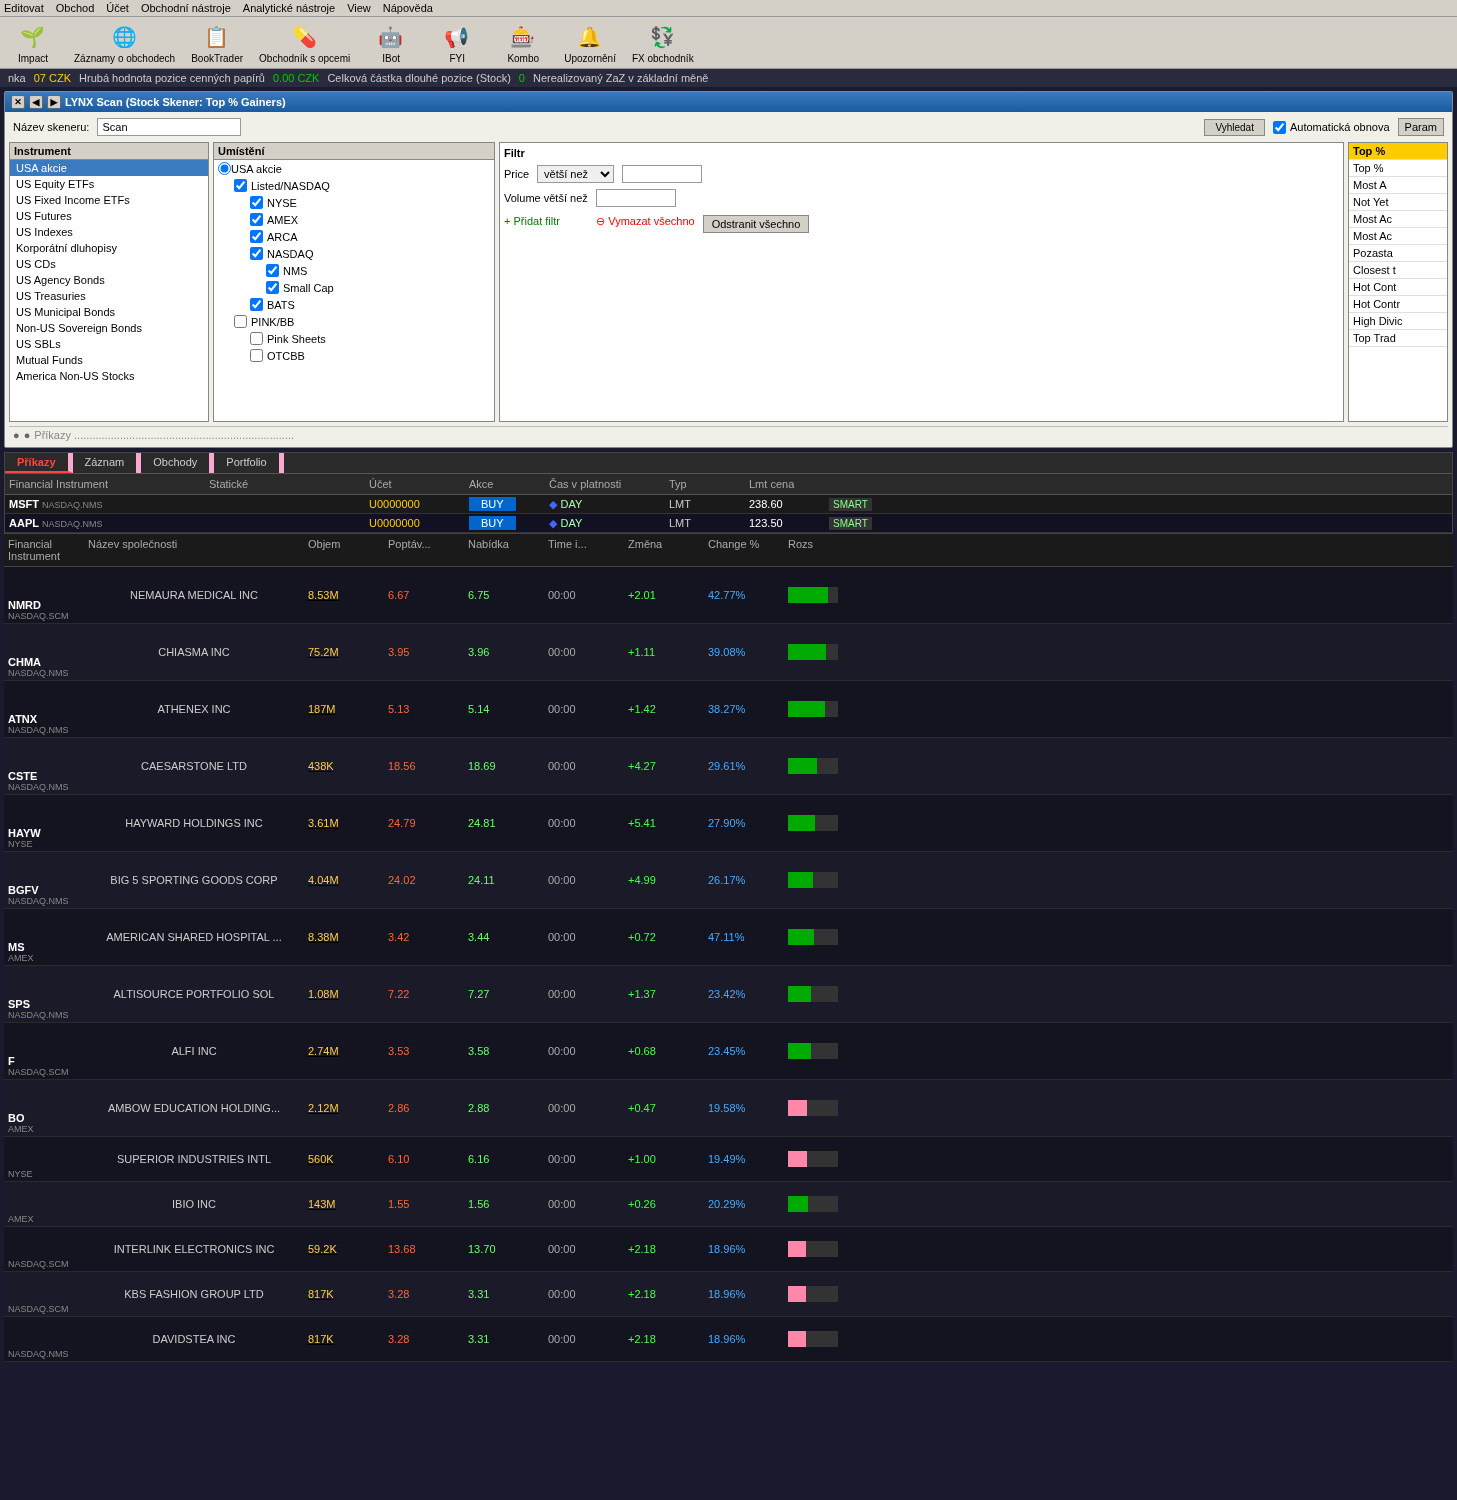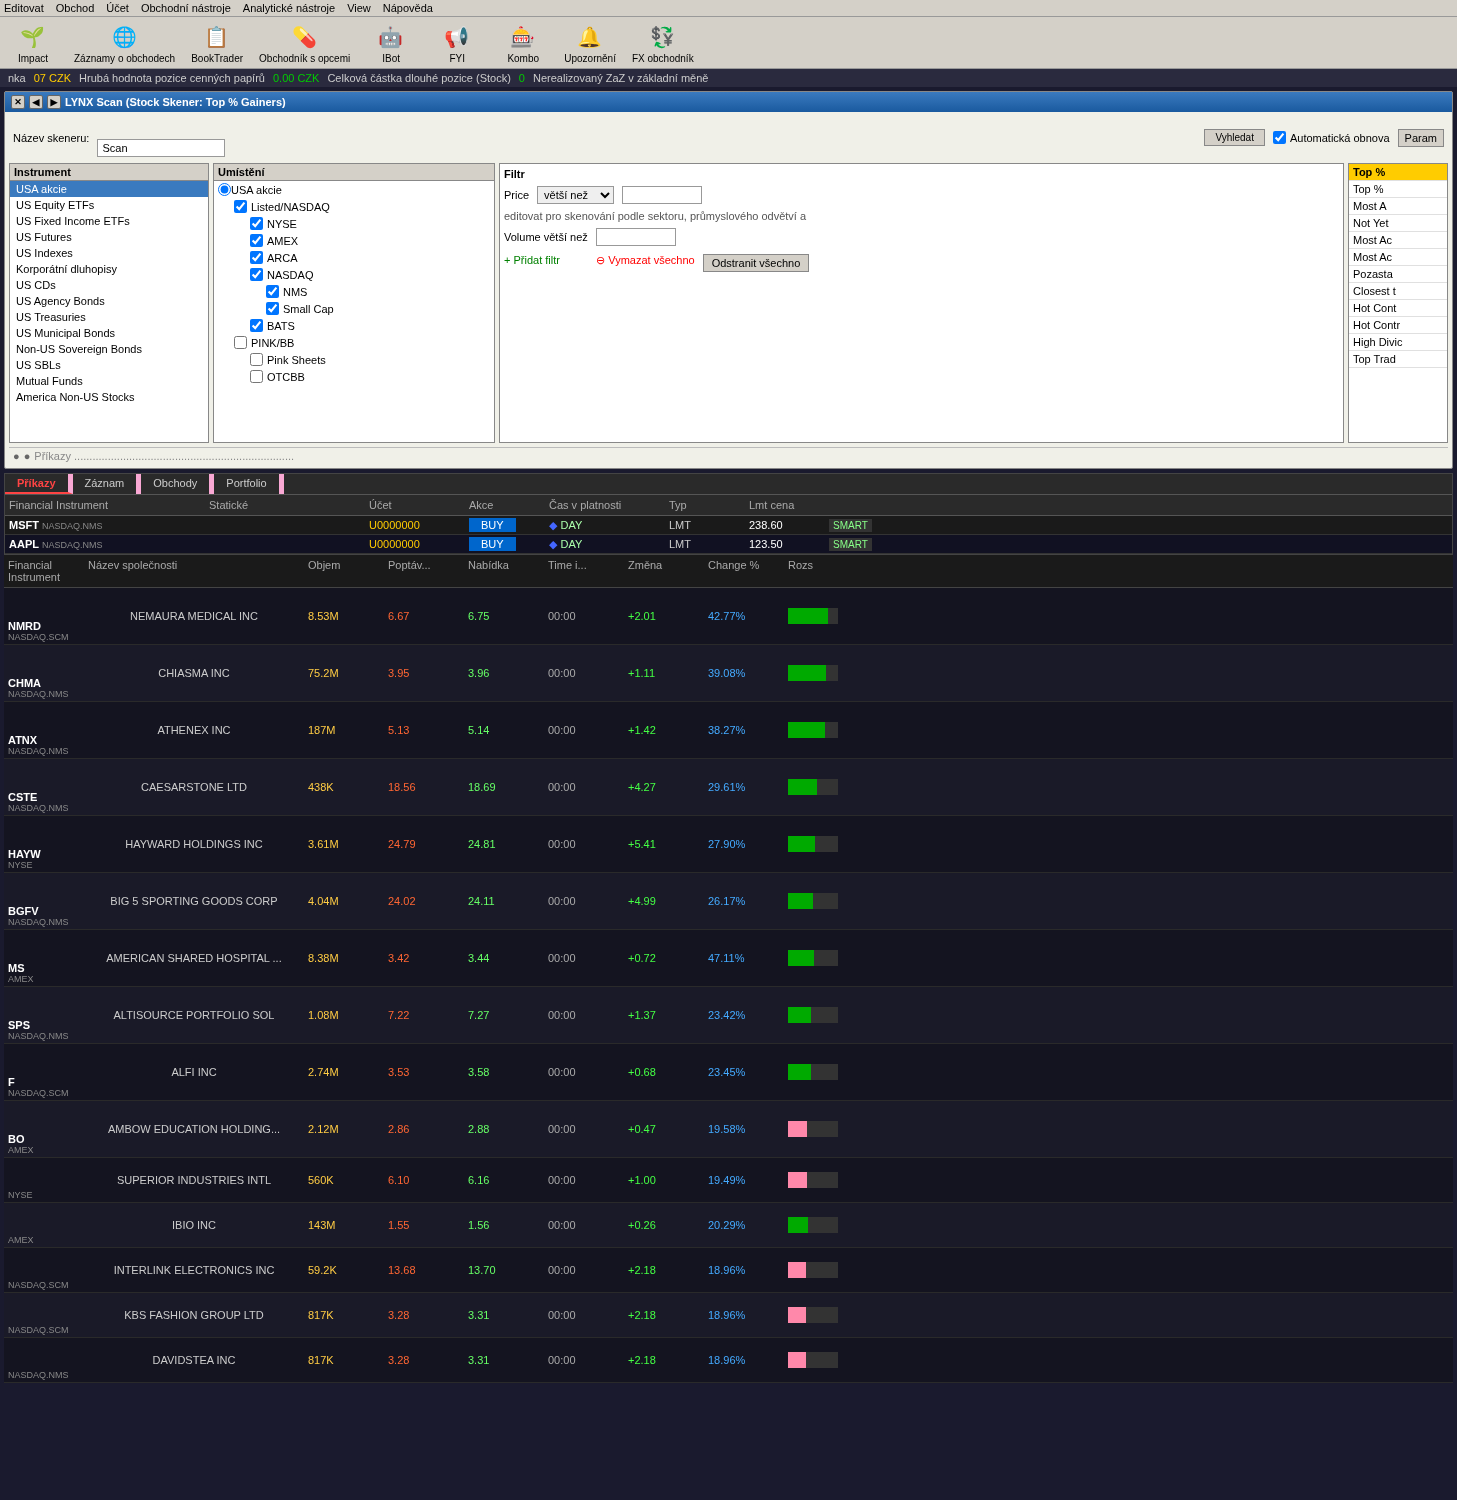--- a/index.html
+++ b/index.html
@@ -114,22 +114,21 @@
     .scan-name-row {
       display: flex;
       align-items: center;
       gap: 8px;
       font-size: 11px;
     }
     .scan-name-input {
       border: 1px solid #999;
       padding: 2px 4px;
       font-size: 11px;
-      width: 128px;
-      margin-top: 21px;
+      width: 144px;
     }
 
     .scanner-panels {
       display: flex;
       gap: 4px;
     }
 
     
     .instrument-panel {
       border: 1px solid #888;
@@ -349,21 +348,21 @@
     .mr-company { color: #ccc; font-size: 11px; }
     .mr-volume { color: #ffcc44; font-size: 11px; text-align: right; padding-right: 4px; }
     .mr-bid { color: #ff6633; font-size: 11px; text-align: right; padding-right: 4px; }
     .mr-ask { color: #66ff66; font-size: 11px; text-align: right; padding-right: 4px; }
     .mr-time { color: #aaa; font-size: 11px; text-align: center; }
     .mr-change-pos { color: #44ff44; font-size: 11px; text-align: right; padding-right: 4px; }
     .mr-pct { color: #44aaff; font-size: 11px; text-align: right; padding-right: 4px; }
 
     .mc-ticker { padding: 2px 4px; margin-top: 30px; }
     .mc-company { padding: 2px 4px; text-align: center; }
-    .mc-vol { padding: 2px 4px; }
+    .mc-vol { padding: 2px 4px; text-decoration: underline; }
     .mc-bid { padding: 2px 4px; }
     .mc-ask { padding: 2px 4px; }
     .mc-time { padding: 2px 4px; }
     .mc-change { padding: 2px 4px; }
     .mc-pct { padding: 2px 4px; }
     .mc-bar { padding: 2px 4px; }
 
     .bar-green { background: #00aa00; height: 100%; }
     .bar-pink { background: #ff88aa; height: 100%; }
     .bar-container { width: 50px; height: 16px; background: #333; overflow: hidden; }
@@ -530,23 +529,20 @@
         <div class="filter-row">
           <label>Price</label>
           <select class="filter-select">
             <option>větší než</option>
             <option>menší než</option>
             <option>rovná se</option>
           </select>
           <input class="filter-input" type="text" value="" style="">
         </div>
         <div class="filter-row">
-          <span style="font-size:11px; color:#555;">editovat pro skenování podle sektoru, průmyslového odvětví a</span>
-        </div>
-        <div class="filter-row">
           <label>Volume větší než</label>
           <input class="filter-input" type="text" value="" style="">
         </div>
         <div class="filter-buttons">
           <span class="btn-add">+ Přidat filtr</span>
           <span style="width:20px;"></span>
           <span class="btn-clear">⊖ Vymazat všechno</span>
           <button class="btn-remove">Odstranit všechno</button>
         </div>
       </div>

